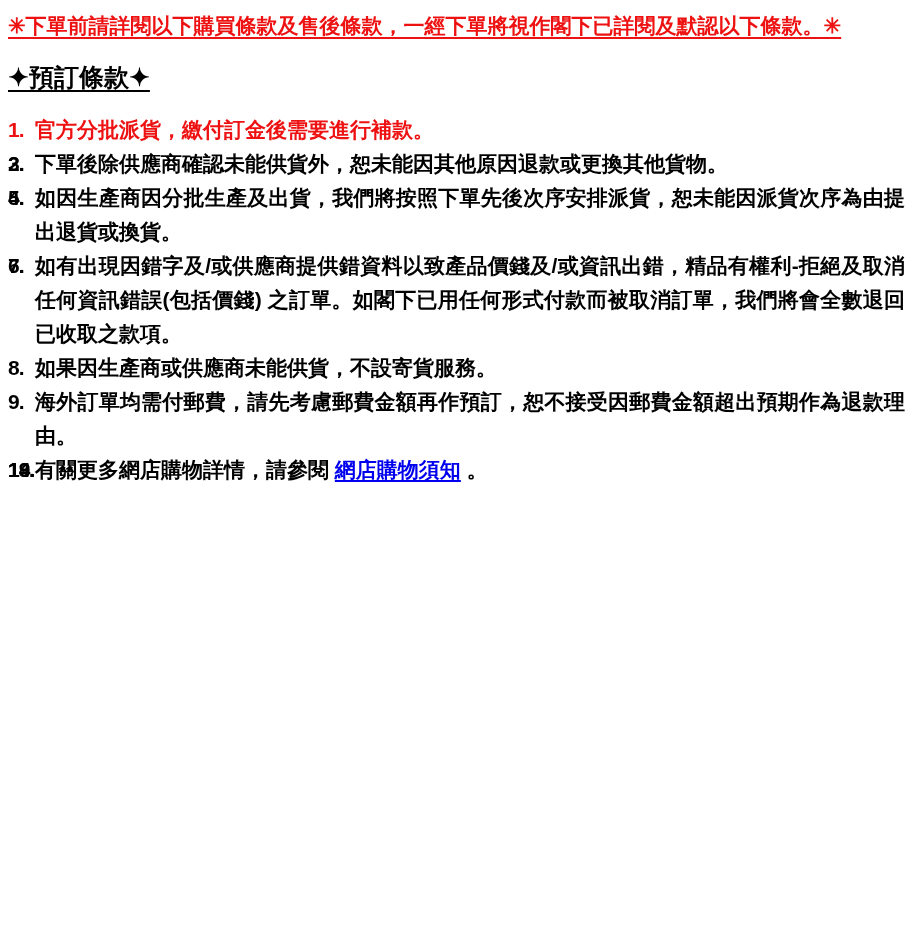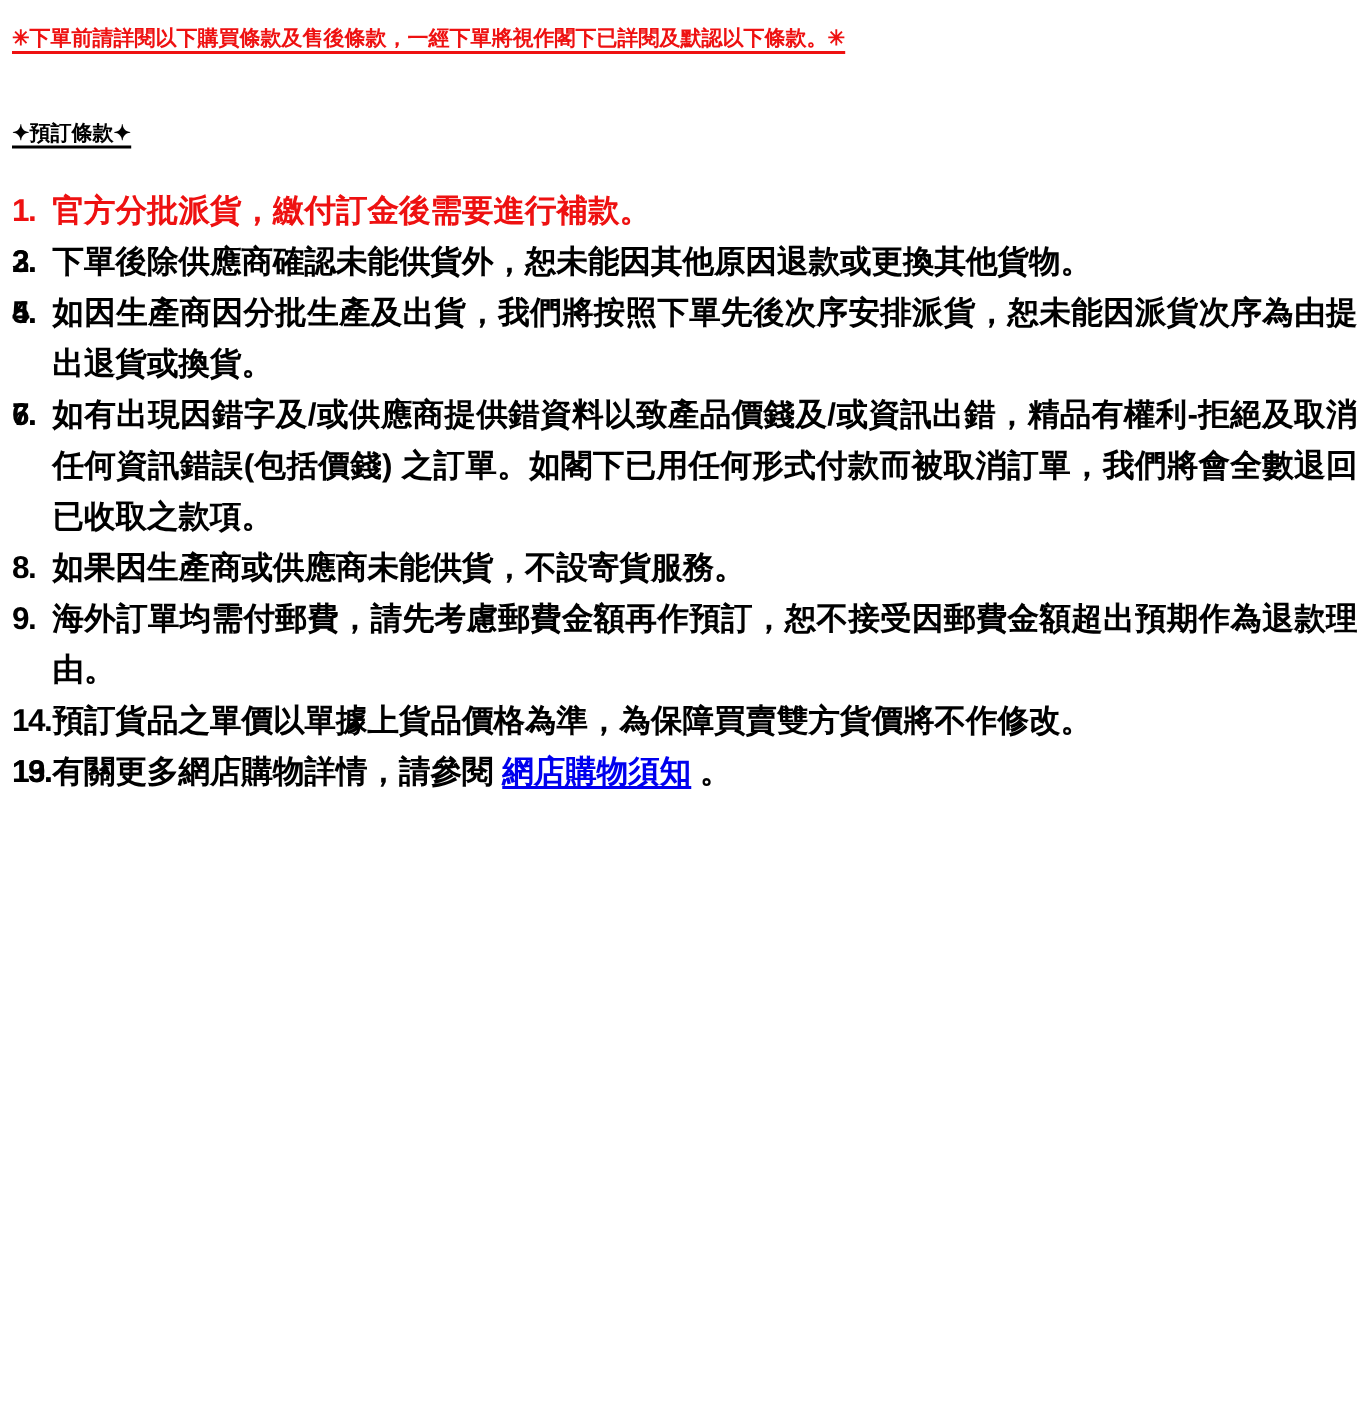--- a/index.html
+++ b/index.html
@@ -15,31 +15,31 @@
     -webkit-font-smoothing:antialiased;
   }
   .doc{
     width:913px;
     box-sizing:border-box;
     padding:12px 8px 20px 8px;
     background:#ffffff;
   }
   .notice{
     color:var(--red);
-    font-size:14px;
+    font-size:21px;
     line-height:27px;
     text-decoration:underline;
     text-decoration-thickness:2px;
     text-underline-offset:4px;
-    margin-bottom:35px;
+    margin-bottom:24px;
     white-space:nowrap;
   }
   .title{
     color:var(--ink);
-    font-size:14px;
+    font-size:25px;
     line-height:28px;
     text-decoration:underline;
     text-decoration-thickness:2px;
     text-underline-offset:4px;
     margin-bottom:22px;
     display:inline-block;
   }
   .terms{
     font-size:21px;
     line-height:34px;
@@ -86,17 +86,17 @@
   <div class="terms">
       <div class="term red"><span class="num">1.</span><span><span>官方分批派貨，繳付訂金後需要進行補款。</span></span></div>
       <div class="term"><span class="num">2.</span></div>
       <div class="term"><span class="num">3.</span><span><span>下單後除供應商確認未能供貨外，恕未能因其他原因退款或更換其他貨物。</span></span></div>
       <div class="term"><span class="num">4.</span></div>
       <div class="term"><span class="num">5.</span><span><span>如因生產商因分批生產及出貨，我們將按照下單先後次序安排派貨，恕未能因派貨次序為由提出退貨或換貨。</span></span></div>
       <div class="term"><span class="num">6.</span></div>
       <div class="term"><span class="num">7.</span><span><span>如有出現因錯字及/或供應商提供錯資料以致產品價錢及/或資訊出錯，精品有權利-拒絕及取消任何資訊錯誤(包括價錢) 之訂單。如閣下已用任何形式付款而被取消訂單，我們將會全數退回已收取之款項。</span></span></div>
       <div class="term"><span class="num">8.</span><span><span>如果因生產商或供應商未能供貨，不設寄貨服務。</span></span></div>
       <div class="term"><span class="num">9.</span><span><span>海外訂單均需付郵費，請先考慮郵費金額再作預訂，恕不接受因郵費金額超出預期作為退款理由。</span></span></div>
-      <div class="term"><span class="num">14.</span><span><span>預訂貨品之單價以單據上貨品價格為準，為保障買賣雙方貨價將不作修改。</span></span></div>
+      <div class="term"><span class="num">14.</span></div>
       <div class="term"><span class="num">19.</span></div>
       <div class="term"><span class="num">13.</span><span><span>有關更多網店購物詳情，請參閱 </span><a class="link" href="#">網店購物須知</a><span> 。</span></span></div>
     </div>
 </div>
 
 </body></html>

